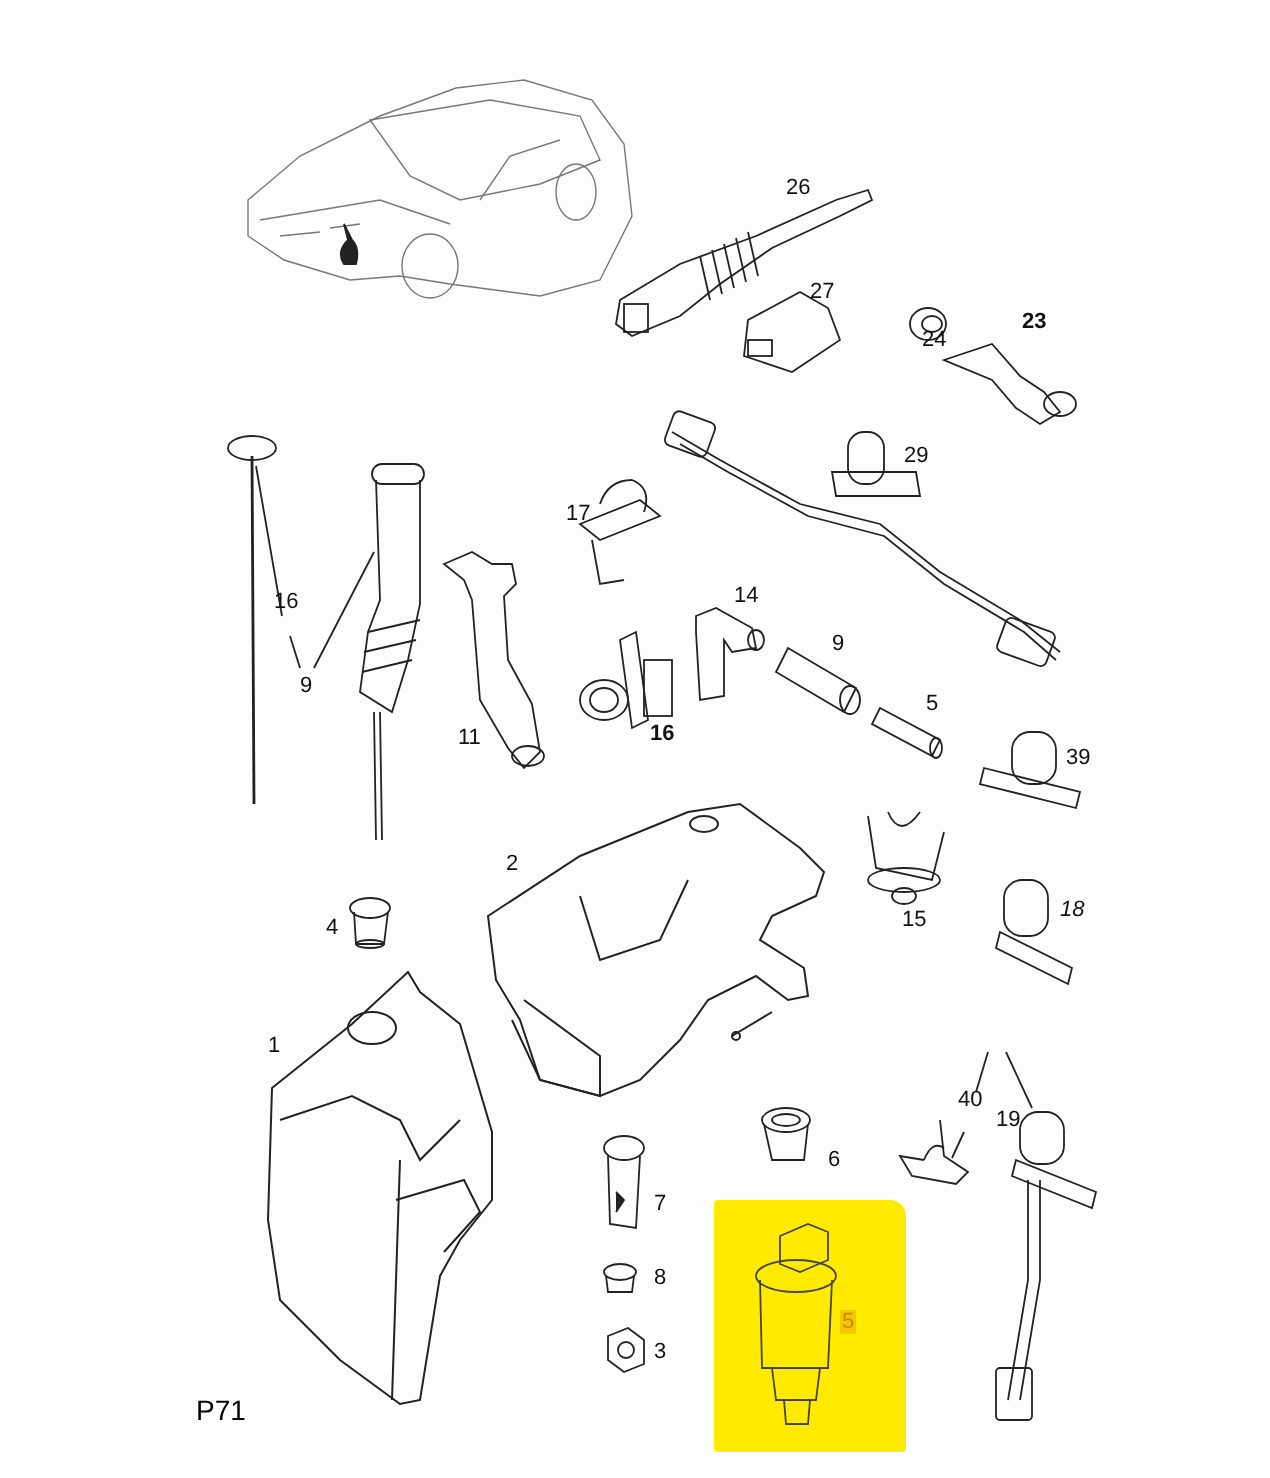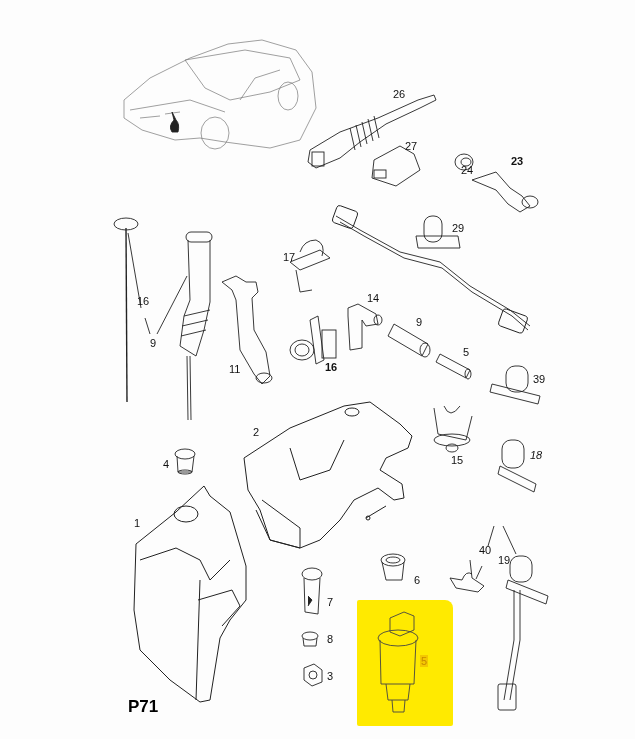--- a/index.html
+++ b/index.html
@@ -1,19 +1,19 @@
 <!DOCTYPE html>
 <html><head>
 <meta charset="utf-8">
 <style>
   html, body { margin: 0; padding: 0; background: #ffffff; }
   body { width: 635px; height: 739px; position: relative; overflow: hidden; font-family: "Liberation Sans", sans-serif; }
   .canvas { position: absolute; left: 0; top: 0; width: 635px; height: 739px; background: #fdfdfd; }
   .label { position: absolute; font-size: 11px; color: #111; line-height: 1; font-family: "Liberation Sans", sans-serif; }
-  .page-code { position: absolute; left: 128px; top: 697px; font-size: 17px; font-weight: bold; color: #000; font-family: "Liberation Sans", sans-serif; }
+  .page-code { position: absolute; left: 98px; top: 697px; font-size: 14px; font-weight: normal; color: #000; font-family: "Liberation Sans", sans-serif; }
   .highlight { position: absolute; left: 357px; top: 600px; width: 96px; height: 126px; background: #ffea00; border-radius: 2px 8px 2px 2px; }
   .hl-label { position: absolute; left: 420px; top: 655px; font-size: 11px; color: #c98a00; background: #f4c800; padding: 0 1px; font-family: "Liberation Sans", sans-serif; }
   .legend-box { position: absolute; left: 456px; top: 24px; width: 77px; height: 70px; border: 1px solid #333; background: #fff; }
   .legend-top { position: absolute; left: 0; top: 0; width: 77px; height: 36px; border-bottom: 1px solid #333; }
   .legend-cell-l { position: absolute; left: 0; top: 37px; width: 38px; height: 33px; border-right: 1px solid #333; }
   .legend-cell-r { position: absolute; left: 39px; top: 37px; width: 38px; height: 33px; }
   .legend-num { position: absolute; left: 22px; top: 4px; font-size: 10px; color: #111; }
   svg.parts { position: absolute; left: 0; top: 0; }
 </style>
 </head>

